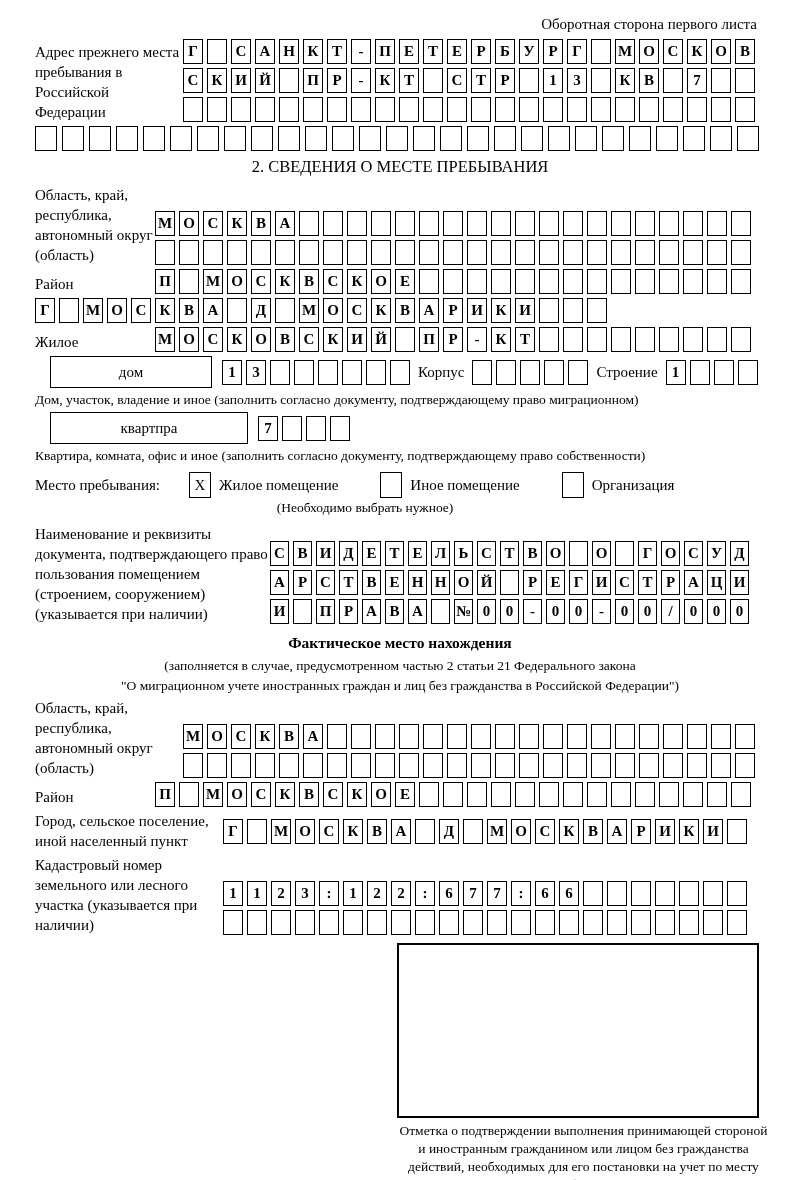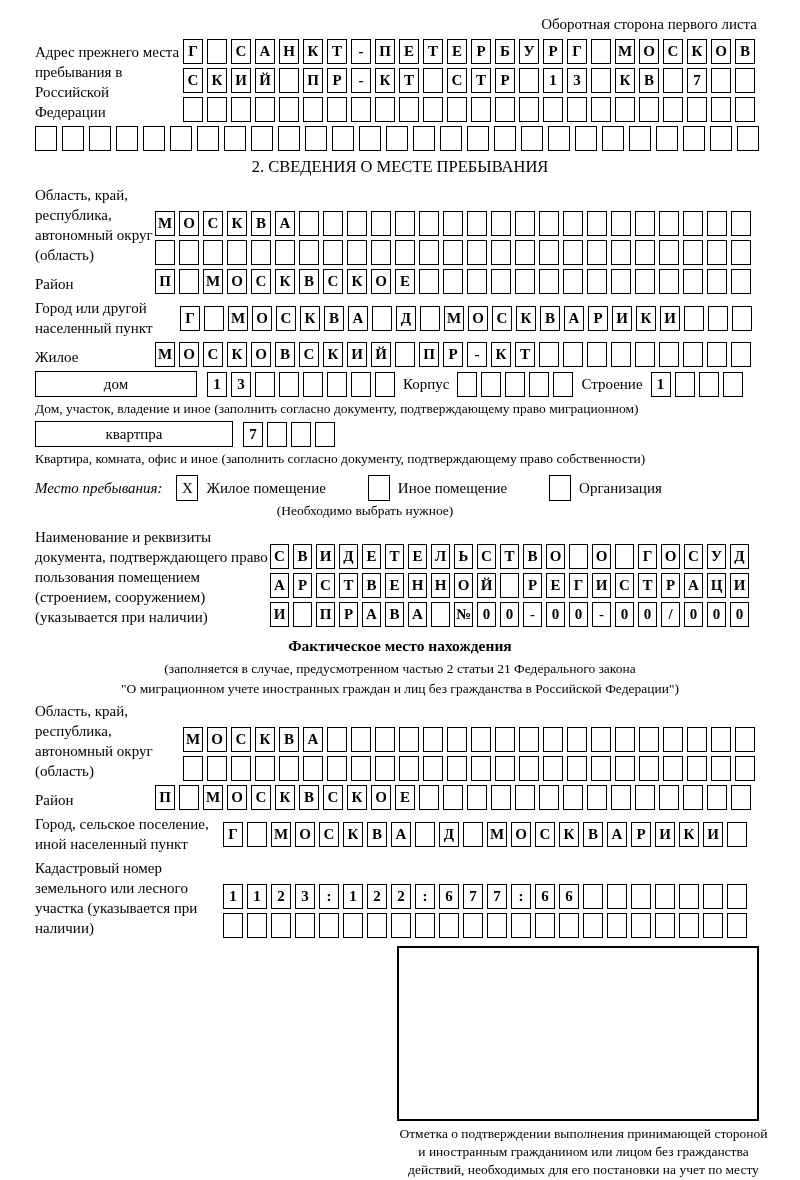--- a/index.html
+++ b/index.html
@@ -30,29 +30,29 @@
   
   .w-prev{width:148px;}
   .w-reg{width:120px;}
   .w-city2{width:145px;}
   .w-doc{width:235px;}
   .w-reg3{width:148px;}
   .w-city3{width:188px;}
   .w-cad{width:188px;}
   
   .widebox{
-    flex:none;border:1.8px solid #000;height:26px;box-sizing:border-box;
-    display:flex;align-items:center;justify-content:center;font-size:15px;background:#fff;
+    flex:none;border:1.8px solid #000;height:32px;box-sizing:border-box;
+    display:flex;align-items:center;justify-content:center;font-size:15px;background:#fff;margin-left:15px;
   }
   .housebox{width:162px;margin-right:10px;}
   .aptbox{width:198px;margin-right:10px;}
   .inline-lbl{font-size:15px;margin:0 8px;white-space:nowrap;align-self:center;}
   
   .optrow{display:flex;align-items:center;margin:8px 0 0 0;}
-  .optrow .flabel{margin-right:14px;font-style:italic;}
+  .optrow .flabel{margin-right:29px;}
   .optbox{
     flex:none;width:22px;height:26px;border:1.6px solid #000;box-sizing:border-box;
     display:flex;align-items:center;justify-content:center;font-size:15px;margin-right:8px;background:#fff;
   }
   .optlabel{font-size:15px;margin-right:42px;}
   .opt-note{font-size:13.5px;margin:2px 0 8px 180px;width:300px;text-align:center;}
   
   .stamp-wrap{margin-left:362px;margin-top:8px;width:373px;}
   .stamp-box{width:362px;height:175px;border:2px solid #000;box-sizing:border-box;margin-left:0;}
   .stamp-caption{font-size:13.5px;text-align:center;line-height:18px;margin-top:4px;}
@@ -266,21 +266,20 @@
         <div class="cell"></div>
         <div class="cell"></div>
         <div class="cell"></div>
         <div class="cell"></div>
         <div class="cell"></div>
         <div class="cell"></div>
       </div>
   </div>
 
   <div class="frow vcenter">
-    <div class="flabel w-city2">Город или другой населенный пункт</div>
     <div class="cells">
         <div class="cell">Г</div>
         <div class="cell"></div>
         <div class="cell">М</div>
         <div class="cell">О</div>
         <div class="cell">С</div>
         <div class="cell">К</div>
         <div class="cell">В</div>
         <div class="cell">А</div>
         <div class="cell"></div>

